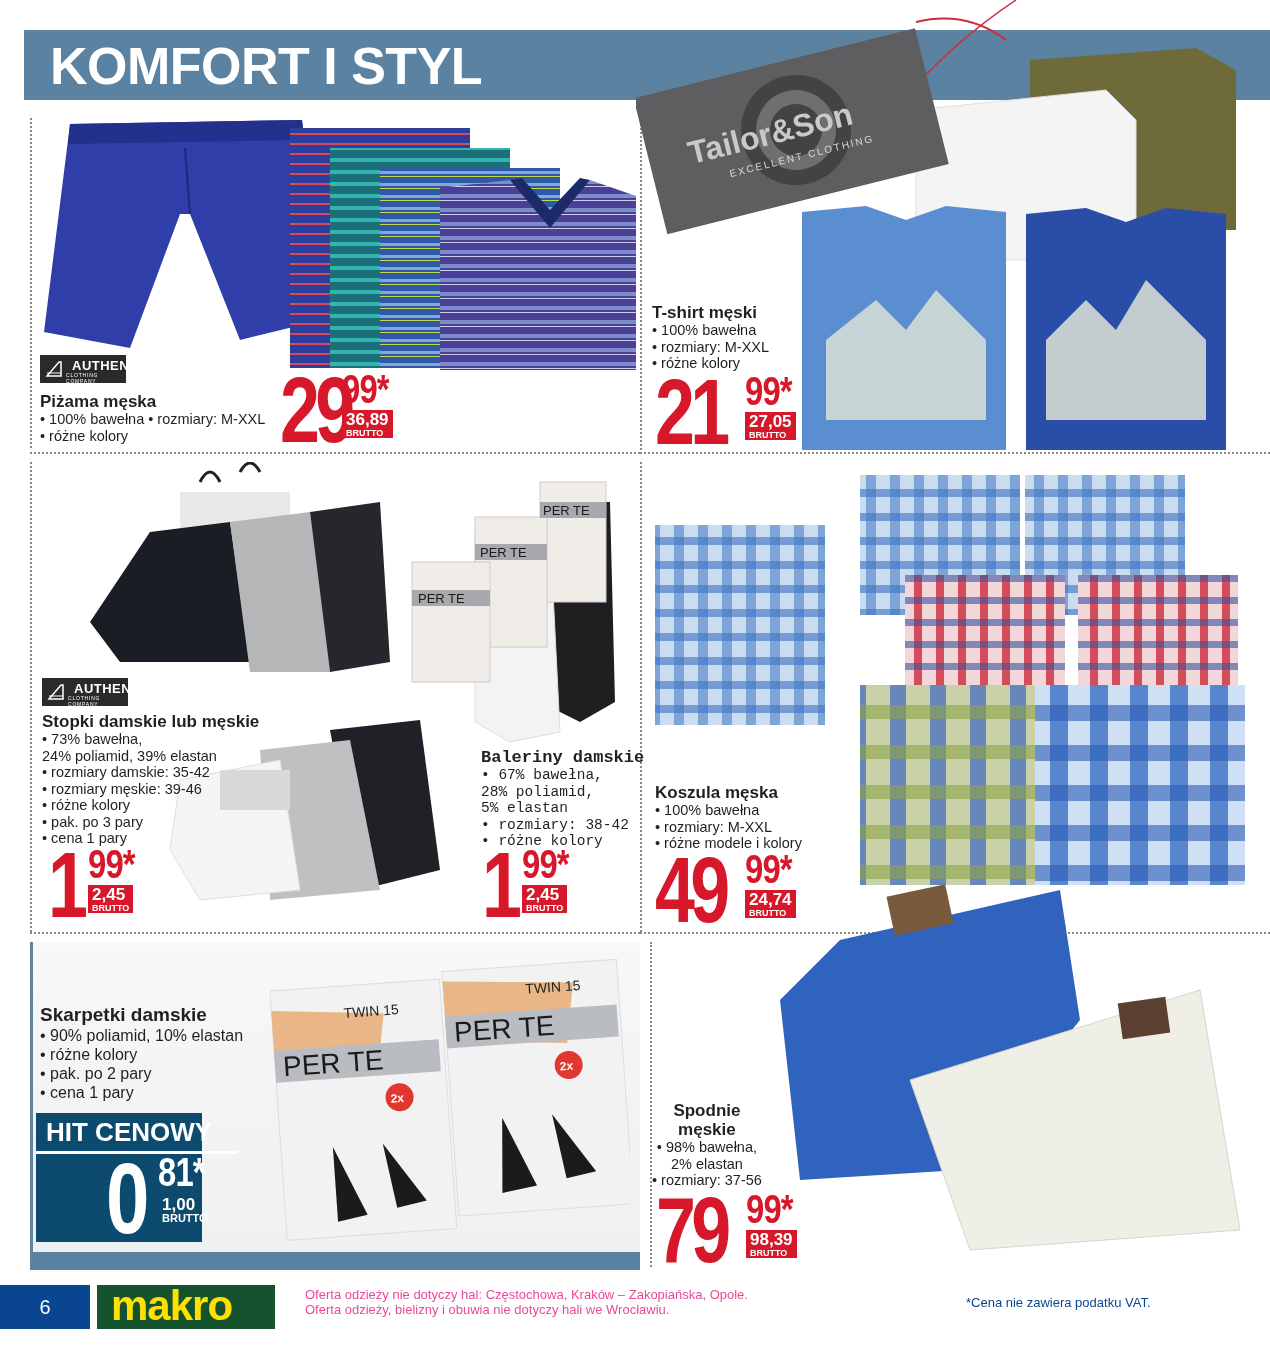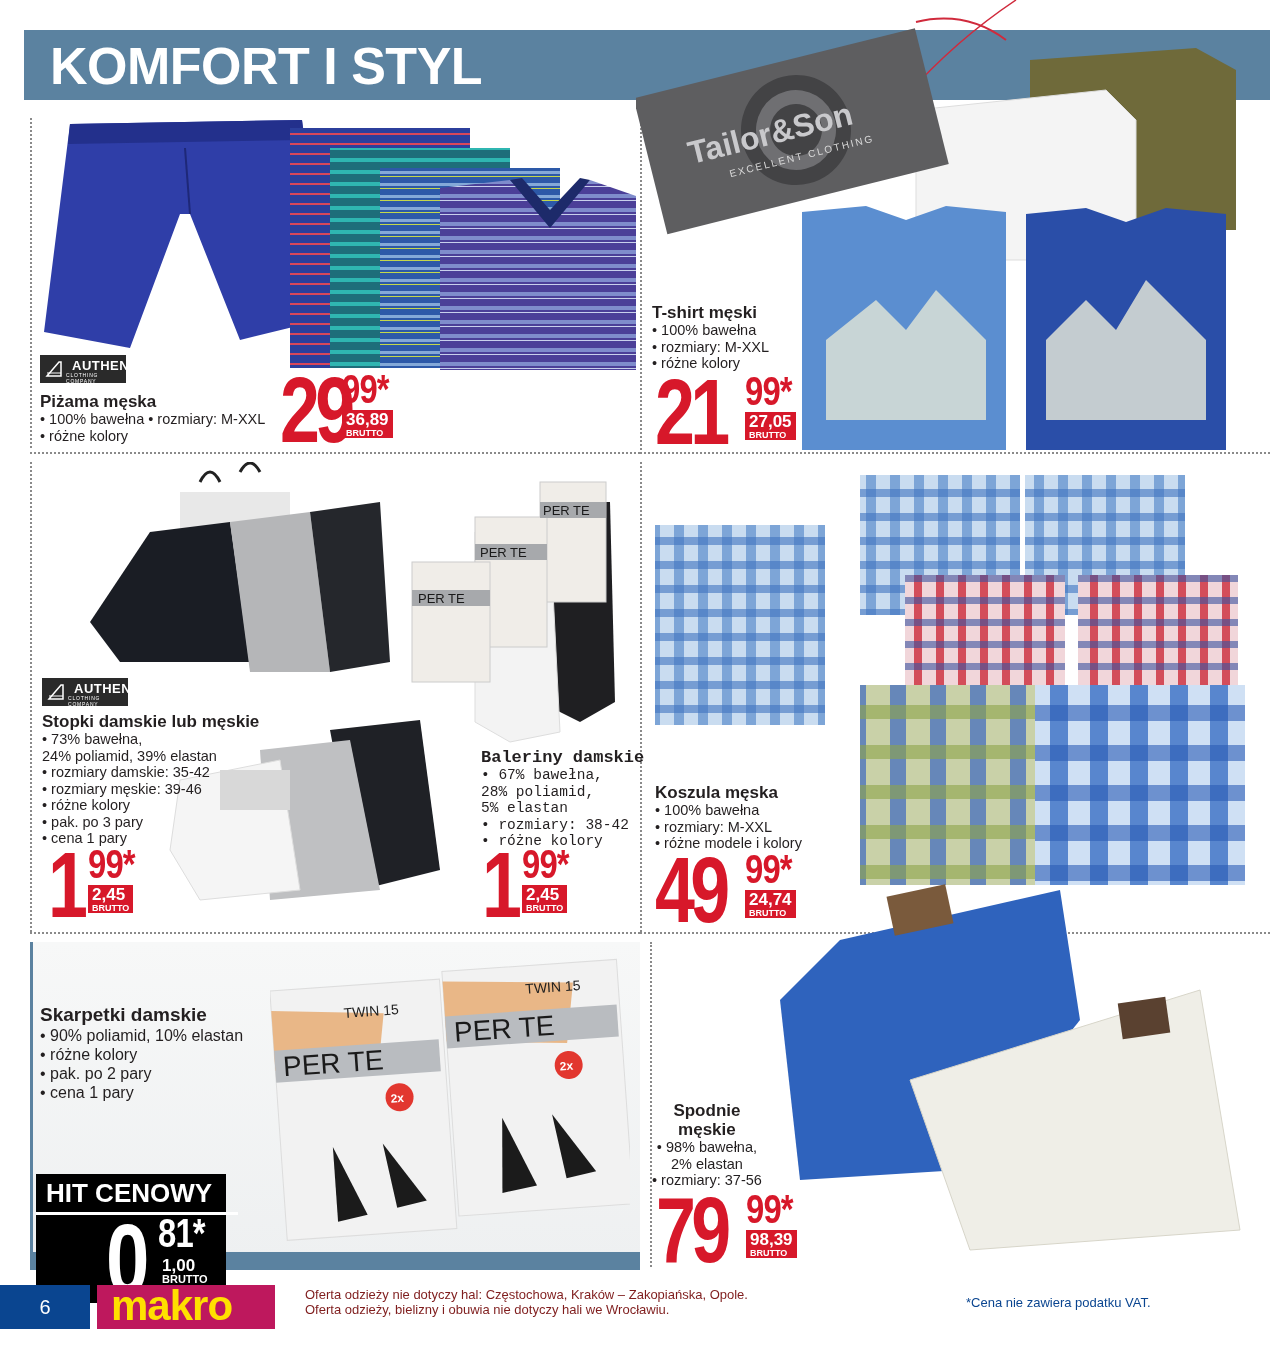--- a/index.html
+++ b/index.html
@@ -25,28 +25,28 @@
 
   .brand-badge { position: absolute; width: 86px; height: 28px; background: #2a2a2a; color: #fff; }
   .brand-badge .b1 { position: absolute; left: 32px; top: 3px; font-size: 13px; font-weight: bold; letter-spacing: 0.5px; }
   .brand-badge .b2 { position: absolute; left: 26px; top: 17px; font-size: 5px; letter-spacing: 0.8px; }
   .brand-badge .logo { position: absolute; left: 5px; top: 5px; width: 18px; height: 18px; }
 
   .photo { position: absolute; overflow: hidden; }
 
   .hit-panel { position: absolute; left: 30px; top: 942px; width: 610px; height: 318px; background: linear-gradient(180deg, #f7f8f8 0%, #eef0f1 100%); border-left: 3px solid #5b82a0; }
   .hit-bottom { position: absolute; left: 30px; top: 1252px; width: 610px; height: 18px; background: #5b82a0; }
-  .hit-box { position: absolute; left: 36px; top: 1174px; width: 190px; height: 129px; background: #000000; }
+  .hit-box { position: absolute; left: 36px; top: 1113px; width: 166px; height: 129px; background: #0c4a6e; }
   .hit-label { position: absolute; left: 10px; top: 4px; font-size: 26px; font-weight: bold; color: #fff; letter-spacing: 0px; white-space: nowrap; }
   .hit-divider { position: absolute; left: 0; top: 38px; width: 202px; height: 3px; background: #fff; }
 
   .footer-page { position: absolute; left: 0; top: 1285px; width: 90px; height: 44px; background: #0a4590; color: #fff; font-size: 20px; text-align: center; line-height: 44px; }
-  .footer-logo { position: absolute; left: 97px; top: 1285px; width: 178px; height: 44px; background: #be185d; padding-left: 30px; }
+  .footer-logo { position: absolute; left: 97px; top: 1285px; width: 178px; height: 44px; background: #14532d; padding-left: 30px; }
   .footer-logo span { position: absolute; left: 14px; top: 0; font-size: 42px; font-weight: bold; color: #ffe000; line-height: 42px; letter-spacing: -1px; }
-  .footer-note { position: absolute; left: 305px; top: 1287px; font-size: 13px; line-height: 15px; color: #7f1d1d; }
+  .footer-note { position: absolute; left: 305px; top: 1287px; font-size: 13px; line-height: 15px; color: #ec4899; }
   .footer-vat { position: absolute; left: 966px; top: 1295px; font-size: 13px; color: #0a4590; }
 </style>
 </head>
 <body>
 
 <div class="header-bar"></div>
 <div class="header-title">KOMFORT I STYL</div>
 
 <div class="dot-v" style="left:30px;top:118px;height:330px;"></div>
 <div class="dot-h" style="left:30px;top:452px;width:610px;"></div>

